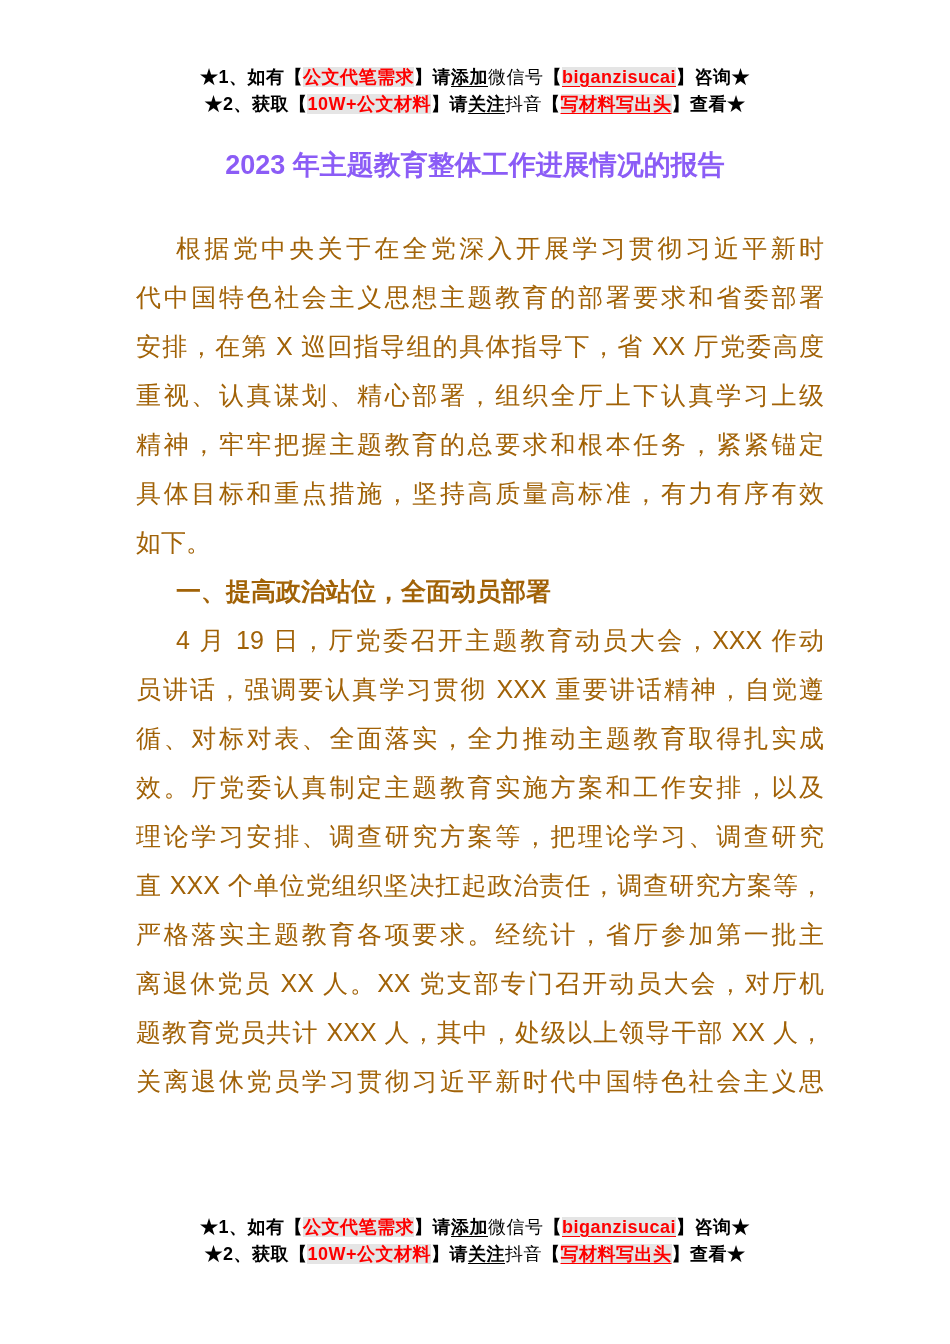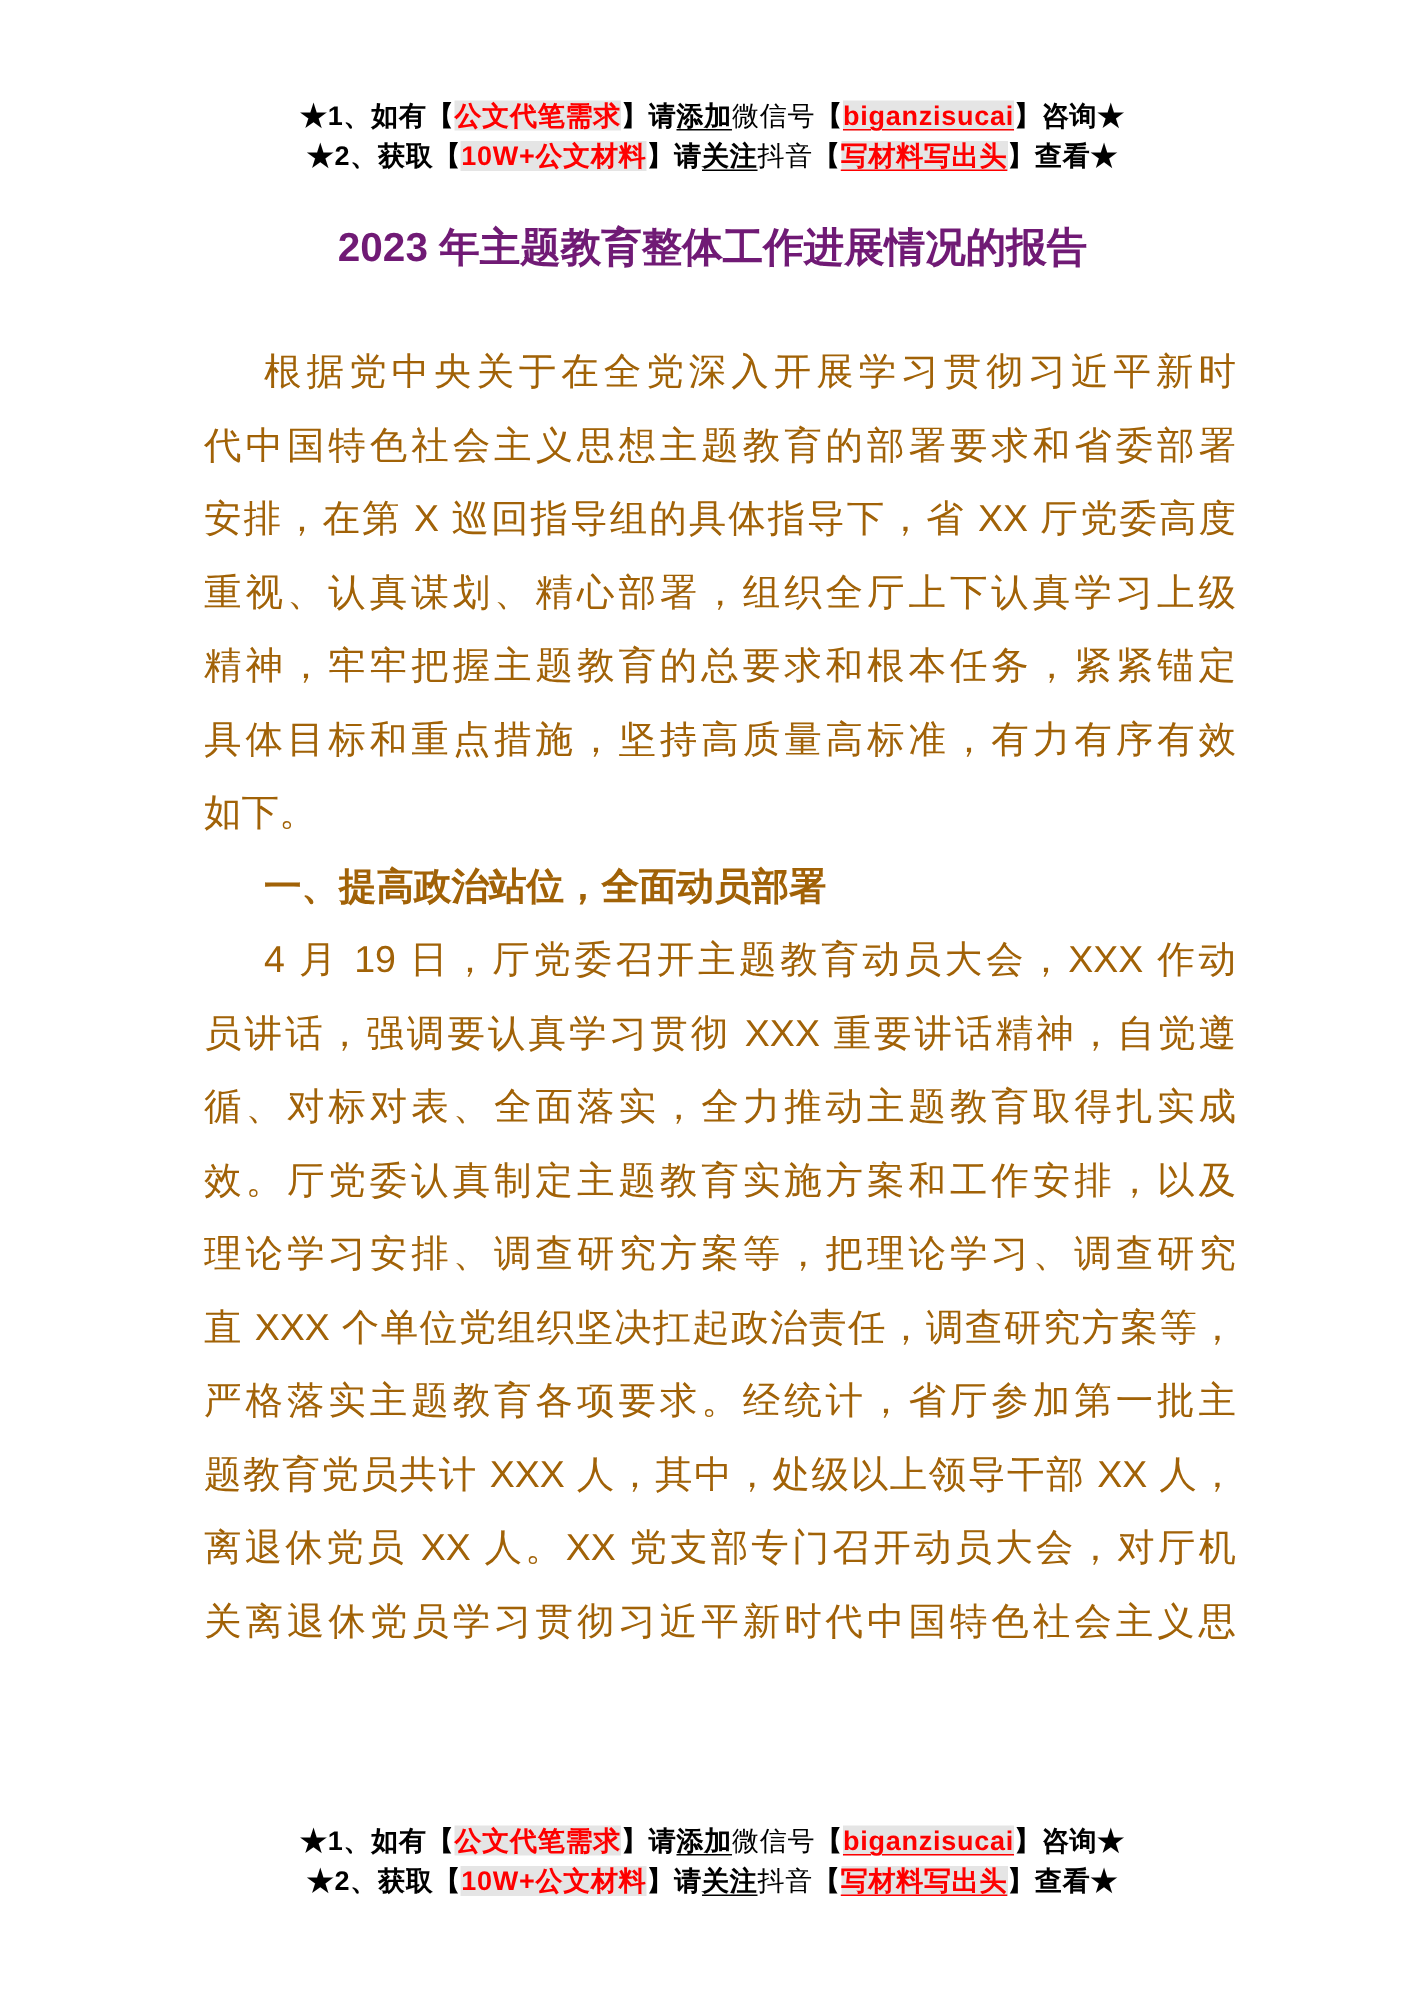--- a/index.html
+++ b/index.html
@@ -37,21 +37,21 @@
   
   .doc-title {
     position: absolute;
     top: 146px;
     left: 0;
     width: 100%;
     text-align: center;
     font-size: 27px;
     line-height: 38px;
     font-weight: bold;
-    color: #701a75;
+    color: #8b5cf6;
   }
   
   .body-text {
     position: absolute;
     top: 224px;
     left: 136px;
     width: 688px;
     font-size: 25px;
     color: #a16207;
   }
@@ -100,22 +100,22 @@
     <div class="line head indent">一、提高政治站位，全面动员部署</div>
 
     <div>
       <div class="line indent">4 月 19 日，厅党委召开主题教育动员大会，XXX 作动</div>
       <div class="line">员讲话，强调要认真学习贯彻 XXX 重要讲话精神，自觉遵</div>
       <div class="line">循、对标对表、全面落实，全力推动主题教育取得扎实成</div>
       <div class="line">效。厅党委认真制定主题教育实施方案和工作安排，以及</div>
       <div class="line">理论学习安排、调查研究方案等，把理论学习、调查研究</div>
       <div class="line">直 XXX 个单位党组织坚决扛起政治责任，调查研究方案等，</div>
       <div class="line">严格落实主题教育各项要求。经统计，省厅参加第一批主</div>
+      <div class="line">离退休党员 XX 人。XX 党支部专门召开动员大会，对厅机</div>
       <div class="line">题教育党员共计 XXX 人，其中，处级以上领导干部 XX 人，</div>
-      <div class="line">离退休党员 XX 人。XX 党支部专门召开动员大会，对厅机</div>
       <div class="line">关离退休党员学习贯彻习近平新时代中国特色社会主义思</div>
     </div>
 
   </div>
 
   <div class="promo promo-bottom">
     <div><span>★1、如有【</span><span class="r hl">公文代笔需求</span><span>】请</span><span class="u">添加</span><span class="rg">微信号</span><span>【</span><span class="r hl u">biganzisucai</span><span>】咨询★</span></div>
     <div><span>★2、获取【</span><span class="r hl">10W+公文材料</span><span>】请</span><span class="u">关注</span><span class="rg">抖音</span><span>【</span><span class="r hl u">写材料写出头</span><span>】查看★</span></div>
   </div>
 

